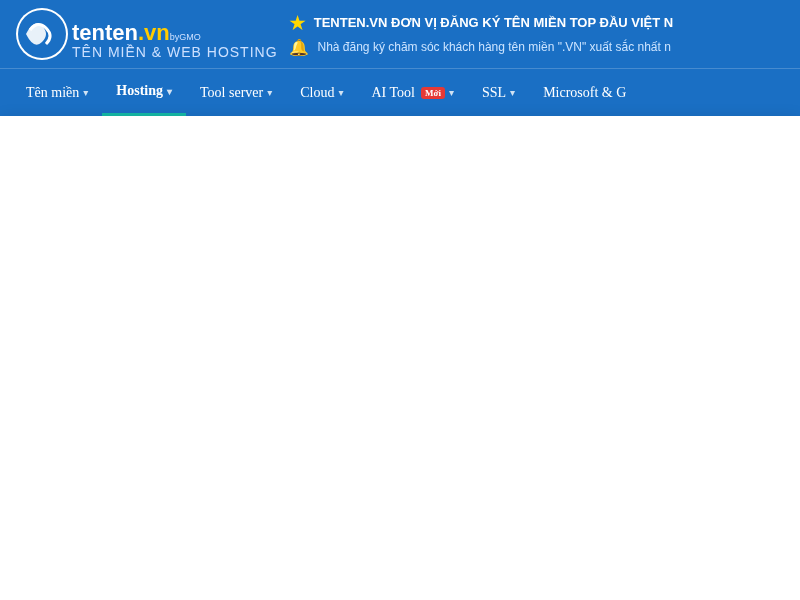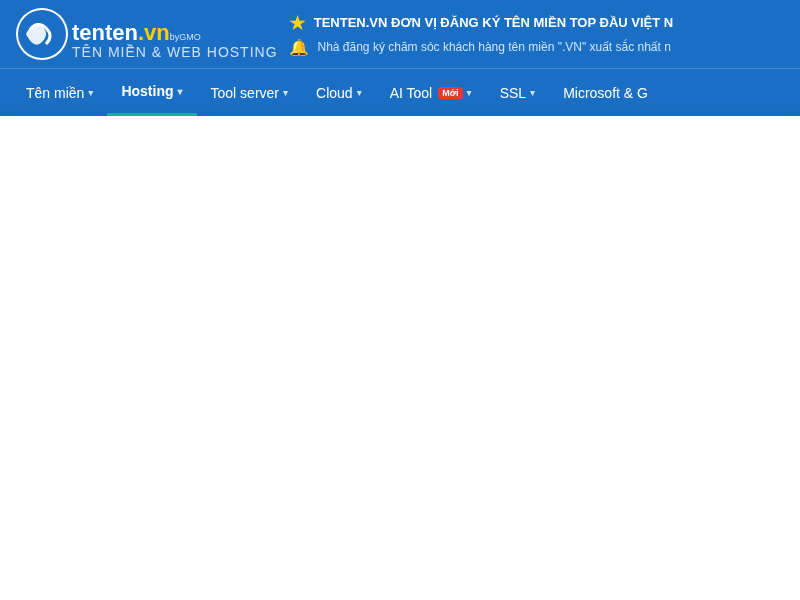--- a/index.html
+++ b/index.html
@@ -77,20 +77,21 @@
     .bell-icon { color: #FFD700; font-size: 16px; }
 
     
     .navbar {
       background: #1a6fc4;
       display: flex;
       align-items: center;
       padding: 0 12px;
       border-top: 1px solid rgba(255,255,255,0.2);
       position: relative;
+      font-family: Liberation Serif, serif;
     }
     .nav-item {
       color: white;
       font-size: 14px;
       padding: 14px 14px;
       cursor: pointer;
       white-space: nowrap;
       display: flex;
       align-items: center;
       gap: 4px;

